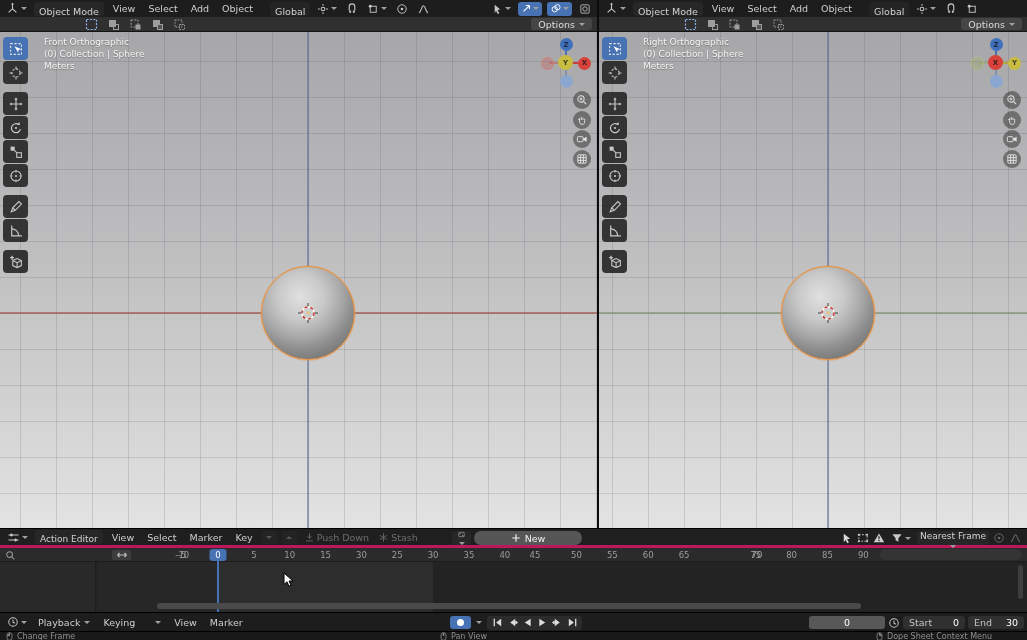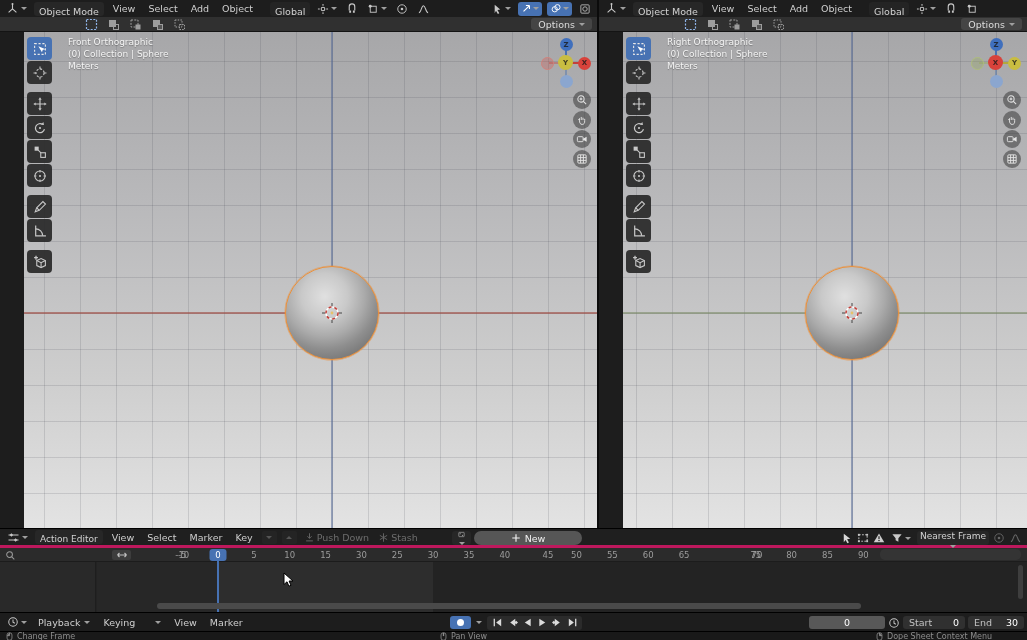--- a/index.html
+++ b/index.html
@@ -29,21 +29,21 @@
   .selmodes{display:flex;gap:9px;margin-left:80px;align-items:center;}
   .selmode{width:13px;height:13px;display:flex;align-items:center;justify-content:center;}
   .options-btn{display:flex;align-items:center;gap:4px;background:#454545;border-radius:3px;height:12px;
                padding:0 7px;color:#dcdcdc;}
   
   .vp-body{position:absolute;top:32px;left:0;right:0;bottom:0;
     background-image:
       linear-gradient(to right, rgba(55,58,70,.15) 1px, transparent 1px),
       linear-gradient(to bottom, rgba(55,58,70,.15) 1px, transparent 1px),
       linear-gradient(to bottom,#a7a7a9 0%,#b9b9bb 35%,#cecece 70%,#e3e3e3 100%);
-    background-size:36px 36px,36px 36px,100% 100%;margin-left:24px;}
+    background-size:36px 36px,36px 36px,100% 100%;}
   .vp-left .vp-body{background-position:20px 29px,20px 29px,0 0;}
   .vp-right .vp-body{background-position:13px 29px,13px 29px,0 0;}
   .axis-v{position:absolute;top:0;bottom:0;width:1.5px;background:rgba(85,105,150,.55);}
   .vp-left .axis-v{left:307px;} .vp-right .axis-v{left:228px;}
   .axis-h{position:absolute;left:0;right:0;top:280px;height:1.5px;}
   .vp-left .axis-h{background:rgba(160,80,72,.65);} .vp-right .axis-h{background:rgba(125,140,105,.6);}
   .overlay-info{position:absolute;left:44px;top:4px;color:#f4f4f4;font-size:9px;line-height:12px;
                 text-shadow:0 1px 1px rgba(60,60,60,.45);}
   
   .toolbar{position:absolute;left:3px;top:5px;display:flex;flex-direction:column;gap:1px;}
@@ -725,21 +725,21 @@
     <span class="tick" style="left: 146.3px; margin-left: 36px;">-10</span>
         <span class="tick" style="left: 182.15px;">-5</span>
         <span class="tick" style="left: 253.85px;">5</span>
         <span class="tick" style="left: 289.7px;">10</span>
         <span class="tick" style="left: 325.55px;">15</span>
         <span class="tick" style="left: 361.4px;">30</span>
         <span class="tick" style="left: 397.25px;">25</span>
         <span class="tick" style="left: 433.1px;">30</span>
         <span class="tick" style="left: 468.95px;">35</span>
         <span class="tick" style="left: 504.8px;">40</span>
-        <span class="tick" style="left: 548px;">45</span>
+        <span class="tick" style="left: 535px;">45</span>
         <span class="tick" style="left: 576.5px;">50</span>
         <span class="tick" style="left: 612.35px;">55</span>
         <span class="tick" style="left: 648.2px;">60</span>
         <span class="tick" style="left: 684.05px;">65</span>
         <span class="tick" style="left: 757px;">70</span>
         <span class="tick" style="left: 755.75px;">75</span>
         <span class="tick" style="left: 791.6px;">80</span>
         <span class="tick" style="left: 827.45px;">85</span>
         <span class="tick" style="left: 863.3px;">90</span>
       </div>

